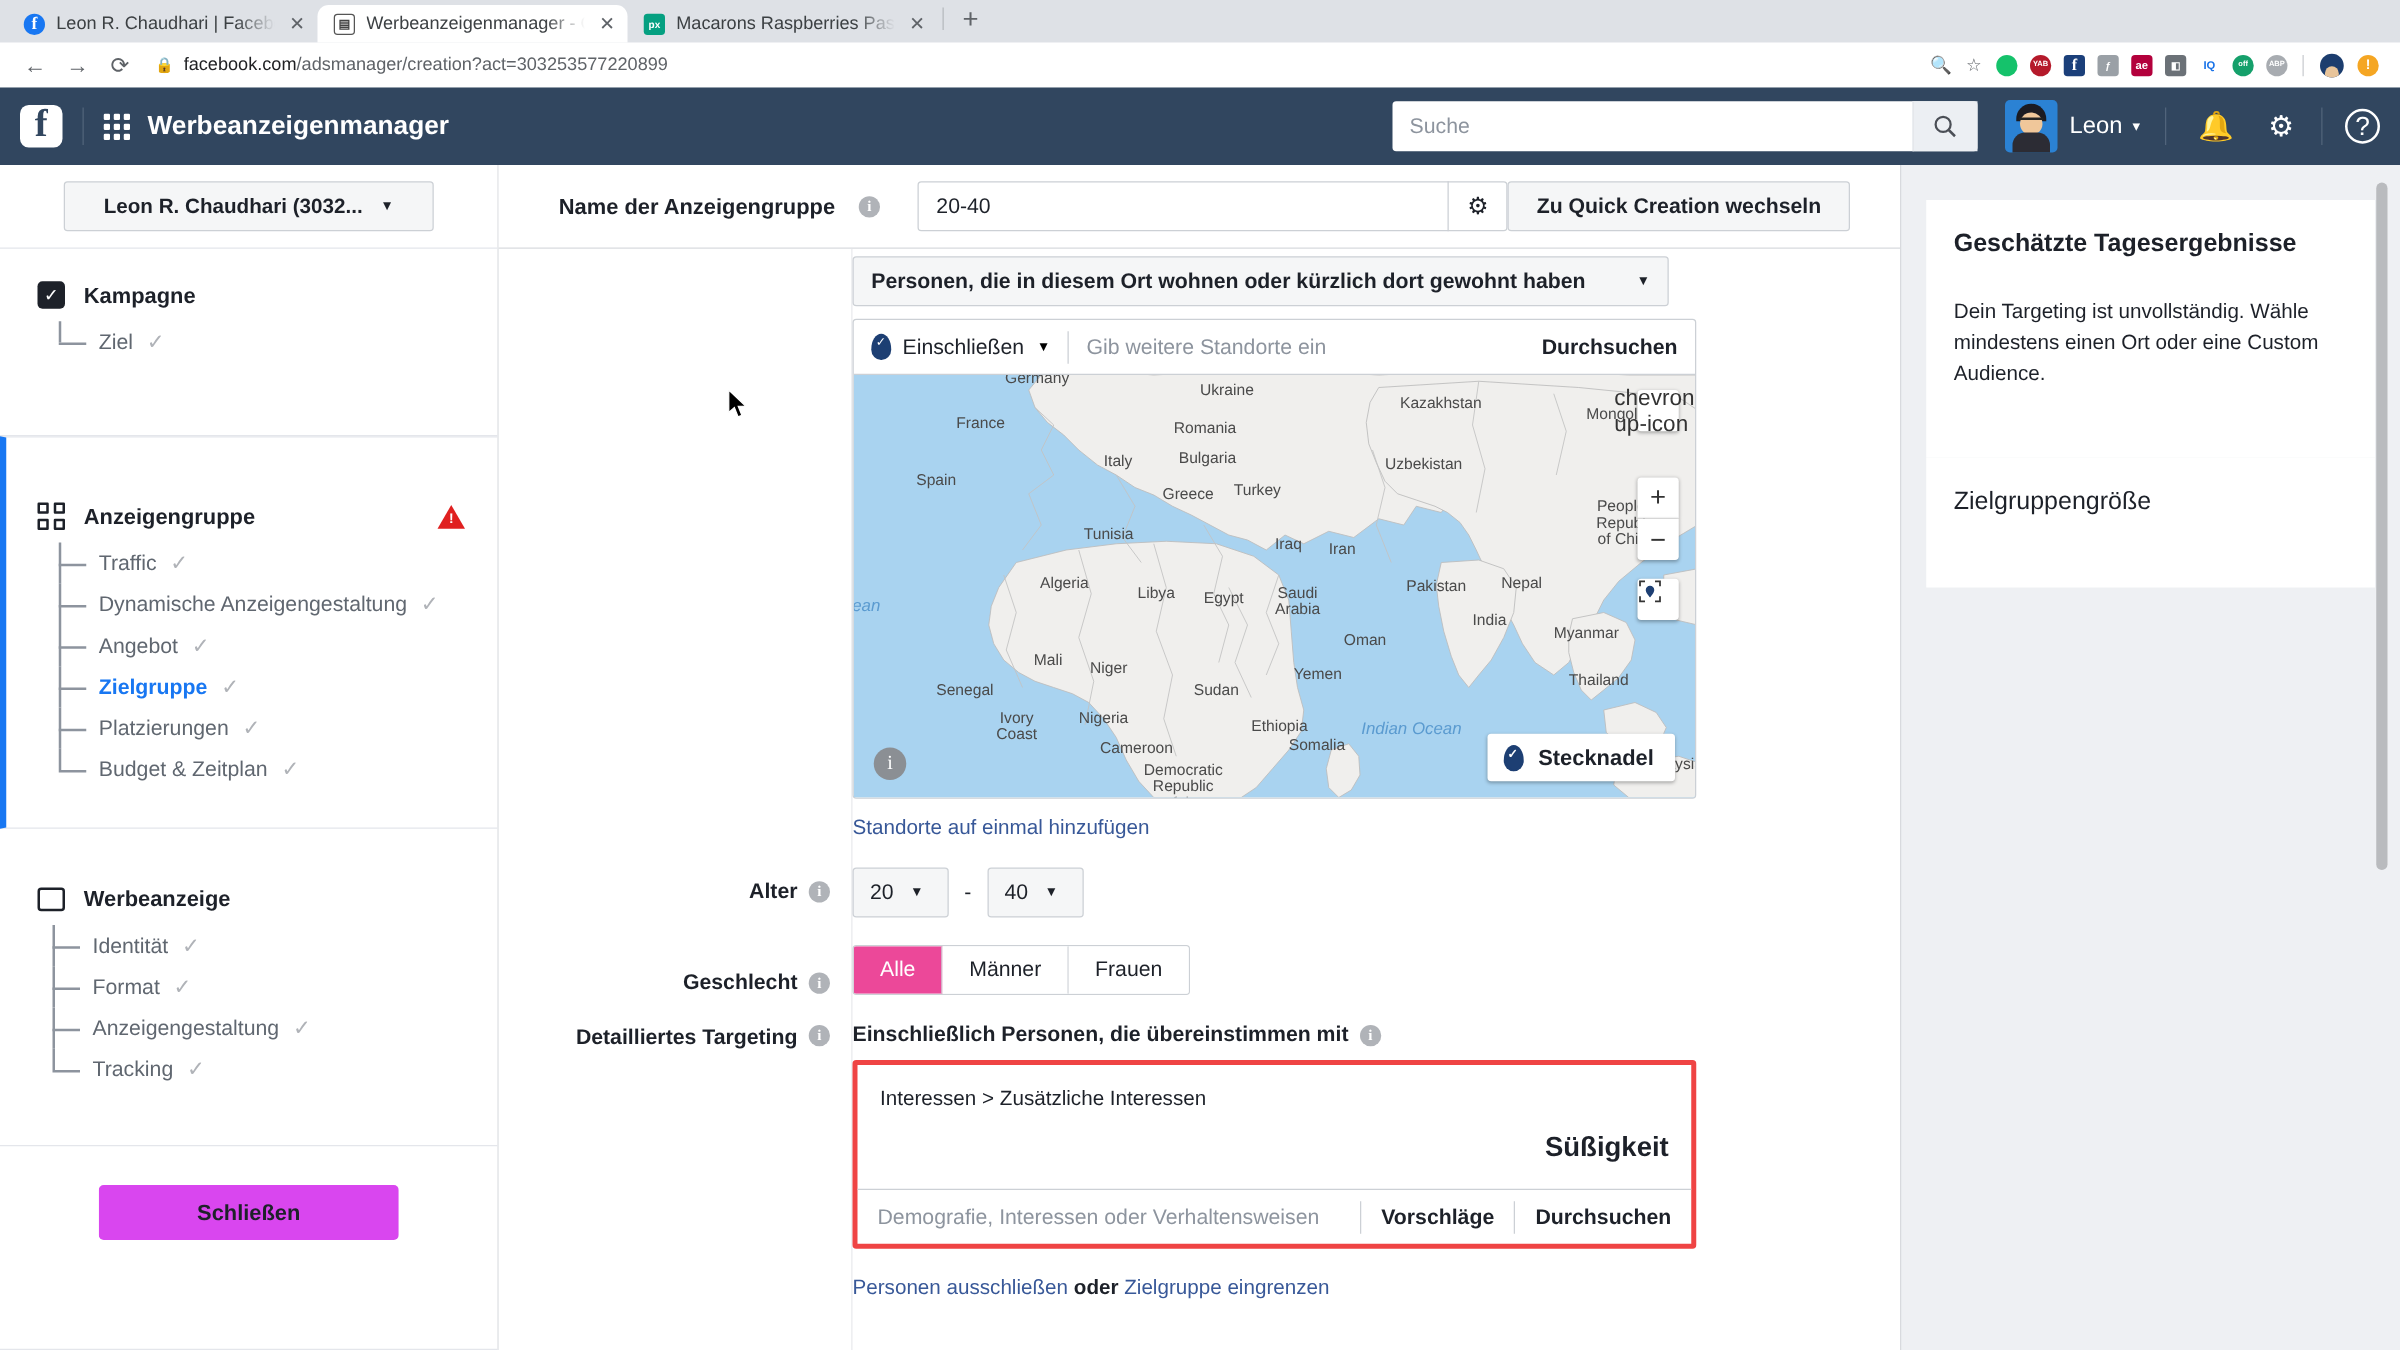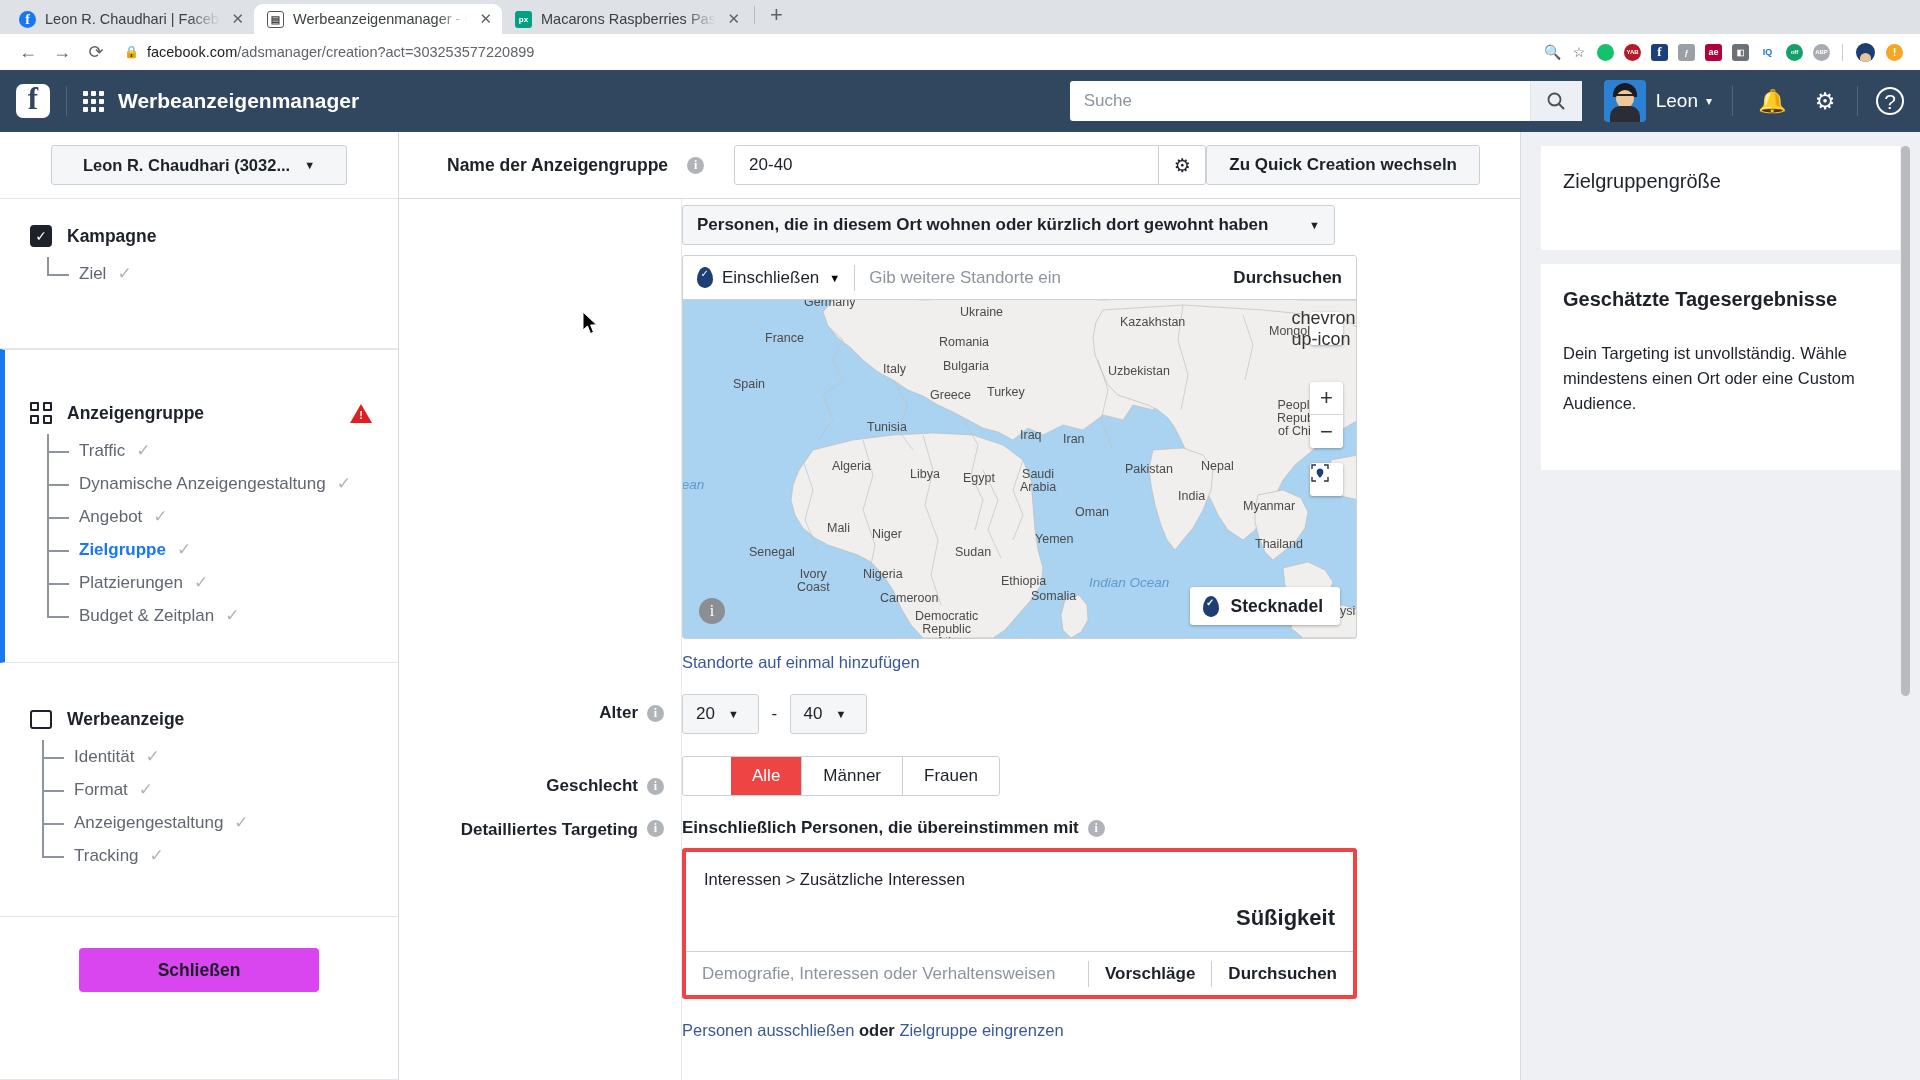--- a/index.html
+++ b/index.html
@@ -47,21 +47,21 @@
 
   
   .fbnav { height: 62px; background: #31465f; display: flex; align-items: center; padding: 0 16px; }
   .fb-logo { width: 34px; height: 34px; background:#fff; border-radius: 7px; color:#31465f;
              font-family:"Liberation Serif", serif; font-weight: bold; font-size: 31px; line-height: 30px; text-align:center; }
   .nav-div { width:1px; height: 30px; background: #51647b; margin: 0 16px; }
   .grid-icon { display:grid; grid-template-columns: repeat(3, 5px); grid-template-rows: repeat(3, 5px); gap: 3px; margin-right: 14px; }
   .grid-icon i { background: #fff; border-radius: 1px; display:block; }
   .nav-title { color: #fff; font-size: 21px; font-weight: 600; }
   .nav-spacer { flex: 1 1 auto; }
-  .searchbox { width: 512px; height: 40px; background: #fff; border-radius: 3px; display:flex; align-items:center; }
+  .searchbox { width: 468px; height: 40px; background: #fff; border-radius: 3px; display:flex; align-items:center; }
   .searchbox input { border: 0; outline: 0; flex:1 1 auto; height: 100%; padding: 0 14px; font-size: 17px; color:#333; background:transparent; font-family:inherit;}
   .searchbox input::placeholder{ color:#8d949e; }
   .search-go { width: 52px; height: 40px; background:#eceff3; border-left:1px solid #e2e5e9; display:flex; align-items:center; justify-content:center; }
   .nav-right { display:flex; align-items:center; gap: 0; margin-left: 22px; }
   .nav-avatar { width: 42px; height: 42px; border-radius: 4px; background:#2b82d4; position:relative; overflow:hidden; }
   .nav-avatar .hair { position:absolute; left:9px; top:3px; width:24px; height:14px; background:#1b1b22; border-radius:12px 12px 0 0; }
   .nav-avatar .face { position:absolute; left:12px; top:10px; width:18px; height:18px; background:#f0c79a; border-radius:9px; }
   .nav-avatar .glasses{ position:absolute; left:11px; top:14px; width:20px; height:5px; border-top:2px solid #222; }
   .nav-avatar .body { position:absolute; left:6px; top:26px; width:30px; height:18px; background:#2c2c34; border-radius:10px 10px 0 0;}
   .nav-name { color:#fff; font-size: 19px; margin: 0 8px 0 10px; text-align: right; }
@@ -154,21 +154,21 @@
 
   .age-row { margin-top: 22px; }
   .age-sel { height: 40px; min-width: 77px; padding: 0 13px; background:#f5f6f7; border:1px solid #ccd0d5; border-radius:3px;
              display:inline-flex; align-items:center; gap: 13px; font-size:17px; color:#1d2129; }
   .dash { margin: 0 8px; color:#1d2129; font-size:17px;}
 
   .gender-row { margin-top: 22px; align-items: flex-end; }
   .seg { display:inline-flex; border:1px solid #ccd0d5; border-radius:3px; overflow:hidden;}
   .seg div { height: 38px; display:flex; align-items:center; justify-content:center; padding: 0 21px; font-size:17px; color:#1d2129; background:#fff; border-right:1px solid #ccd0d5;}
   .seg div:last-child{border-right:0;}
-  .seg div.on { background:#ef4444; color:#fff;margin-left:48px; }
+  .seg div.on { background:#ec4899; color:#fff; }
 
   .dt-row { margin-top: 22px; }
   .dt-head { font-size:17px; font-weight:bold; color:#1d2129; display:flex; align-items:center; gap:9px; }
   .dt-box { width: 675px; border:4px solid #ef4444; border-radius:3px; margin-top: 10px; background:#fff;}
   .dt-top { padding: 18px 18px 20px 18px; }
   .dt-crumb { font-size:16.5px; color:#1d2129; }
   .dt-chip { font-size:22px; font-weight:bold; color:#1d2129; margin-top: 16px; margin-left: 8px; text-align: right;}
   .dt-input { height: 44px; border-top:1px solid #ccd0d5; display:flex; align-items:center; padding-left: 16px;}
   .dt-ph { flex:1 1 auto; font-size:17px; color:#8d949e; }
   .dt-act { font-size:17px; font-weight:bold; color:#1d2129; padding: 0 16px;}
@@ -585,25 +585,25 @@
 
       </div>
     </div>
 
     <svg class="cursor" width="18" height="26" viewBox="0 0 18 26">
       <path d="M1,1 L1,19 L5.5,15 L8.5,22.5 L11.5,21.2 L8.6,14 L14.5,13.8 Z" fill="#000" stroke="#fff" stroke-width="1"></path>
     </svg>
   </div>
 
   <div class="rightcol">
-    <div class="rc-card" style="min-height:104px">
-      <div class="rc-title">Zielgruppengröße</div>
-    </div>
     <div class="rc-card second" style="min-height:206px">
       <div class="rc-title b">Geschätzte Tagesergebnisse</div>
       <div class="rc-body">Dein Targeting ist unvollständig. Wähle mindestens einen Ort oder eine Custom Audience.</div>
     </div>
+    <div class="rc-card" style="min-height:104px">
+      <div class="rc-title">Zielgruppengröße</div>
+    </div>
     <div class="scroll-track">
       <div class="scroll-thumb"></div>
     </div>
   </div>
 
 </div>
 
 </body></html>

